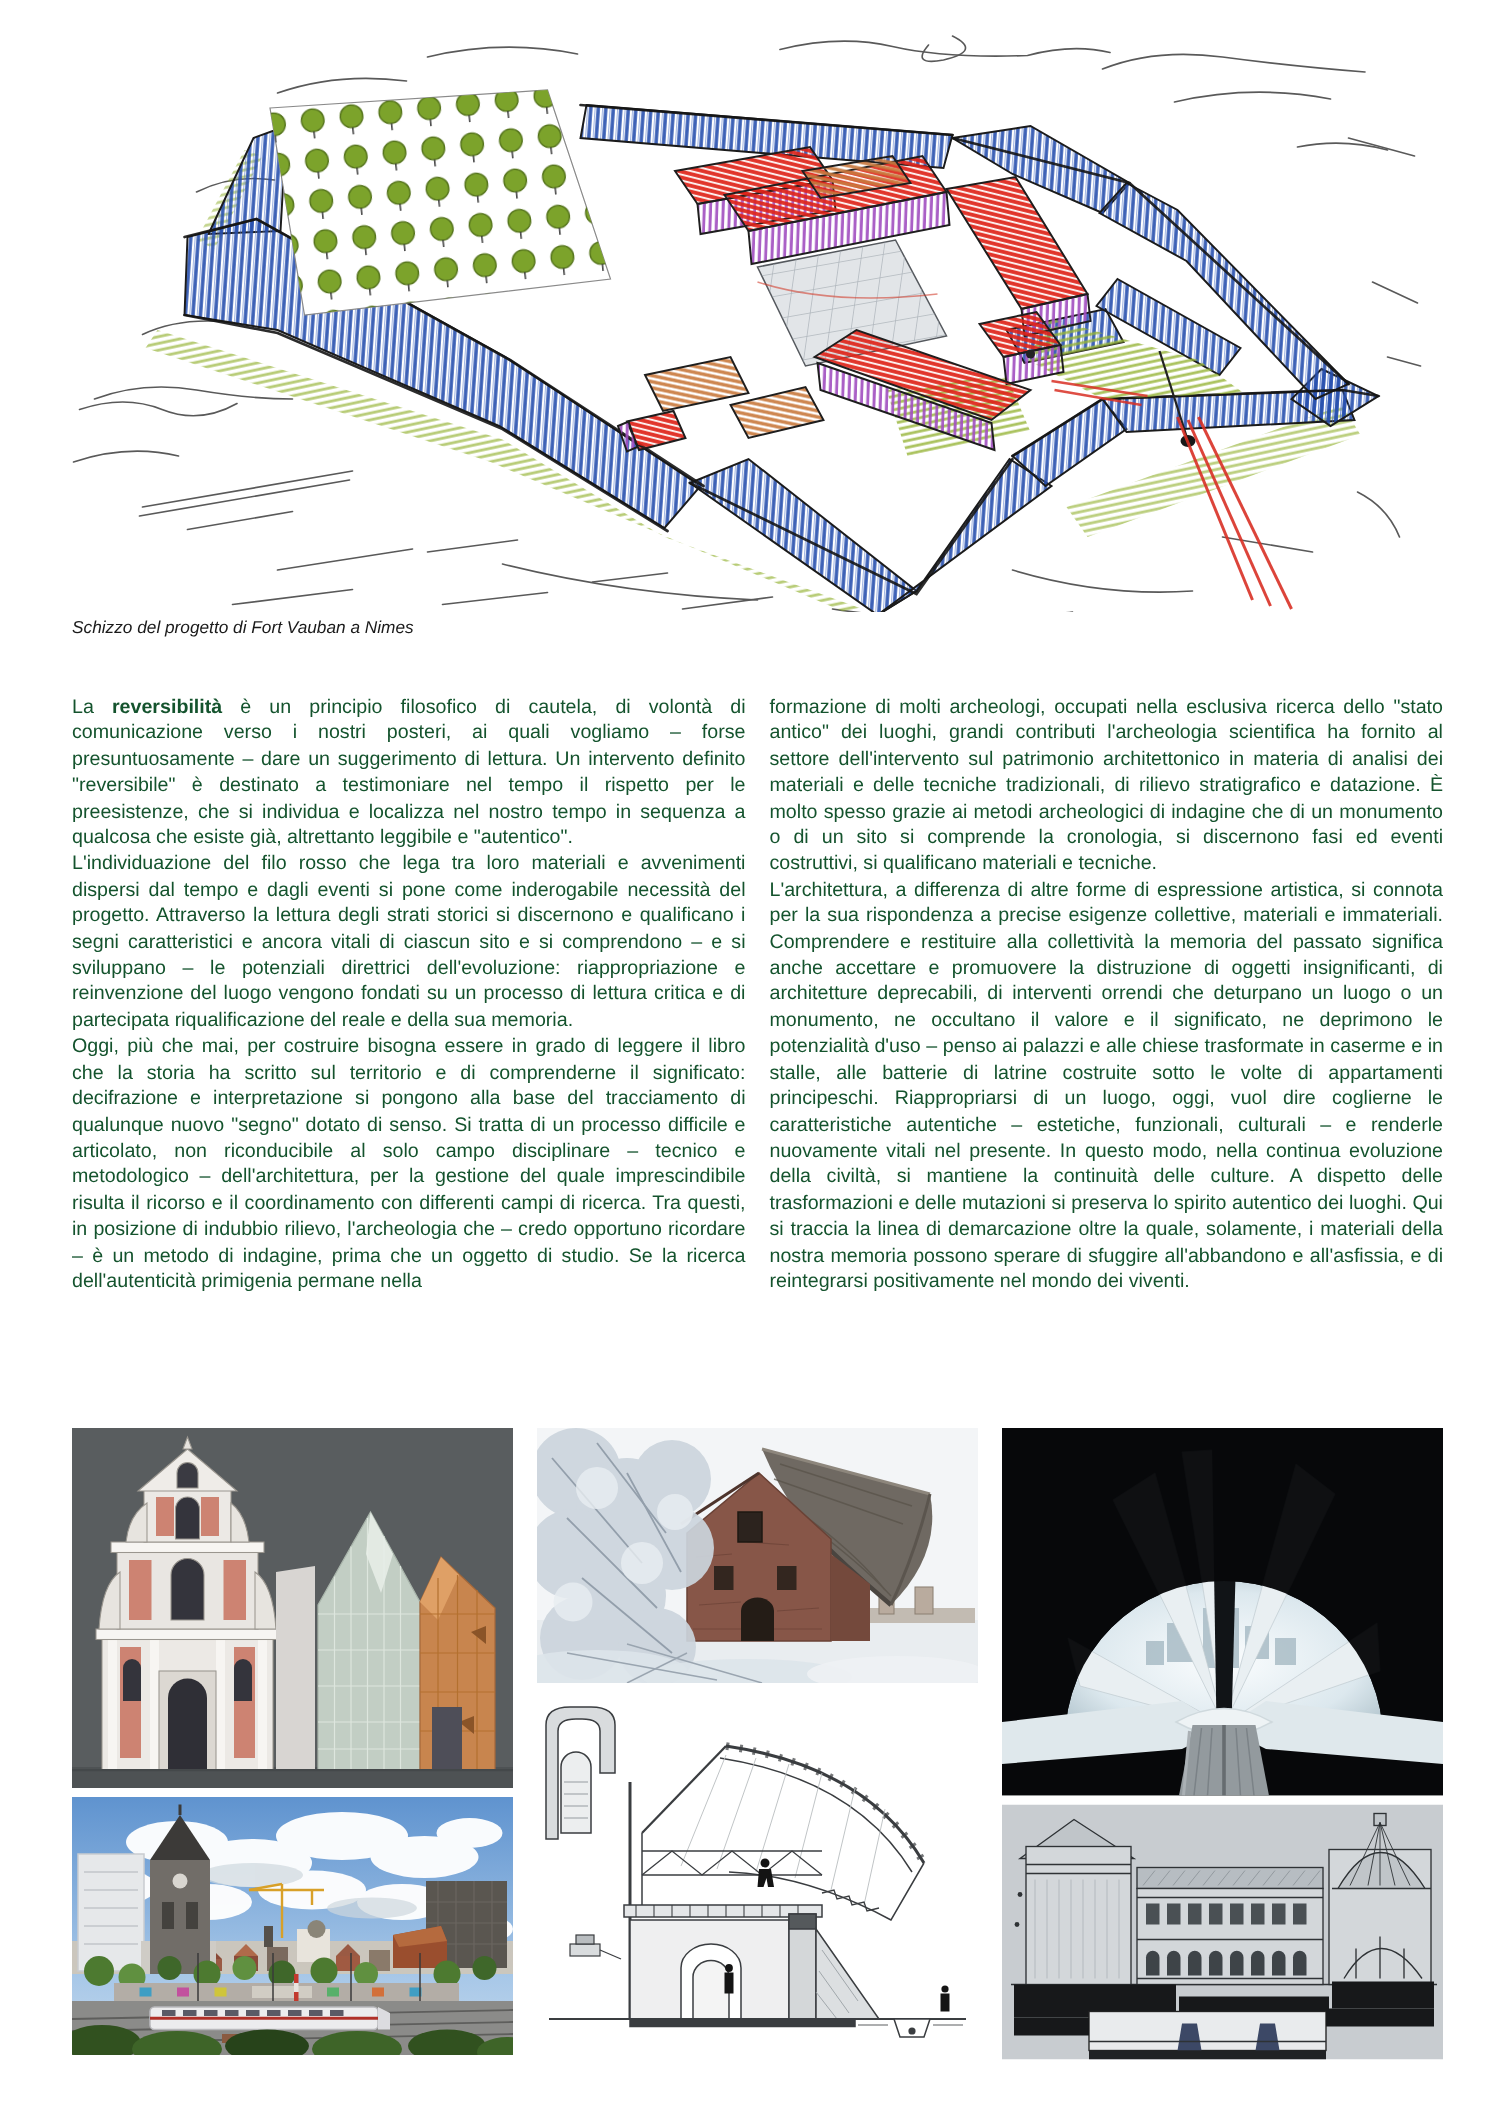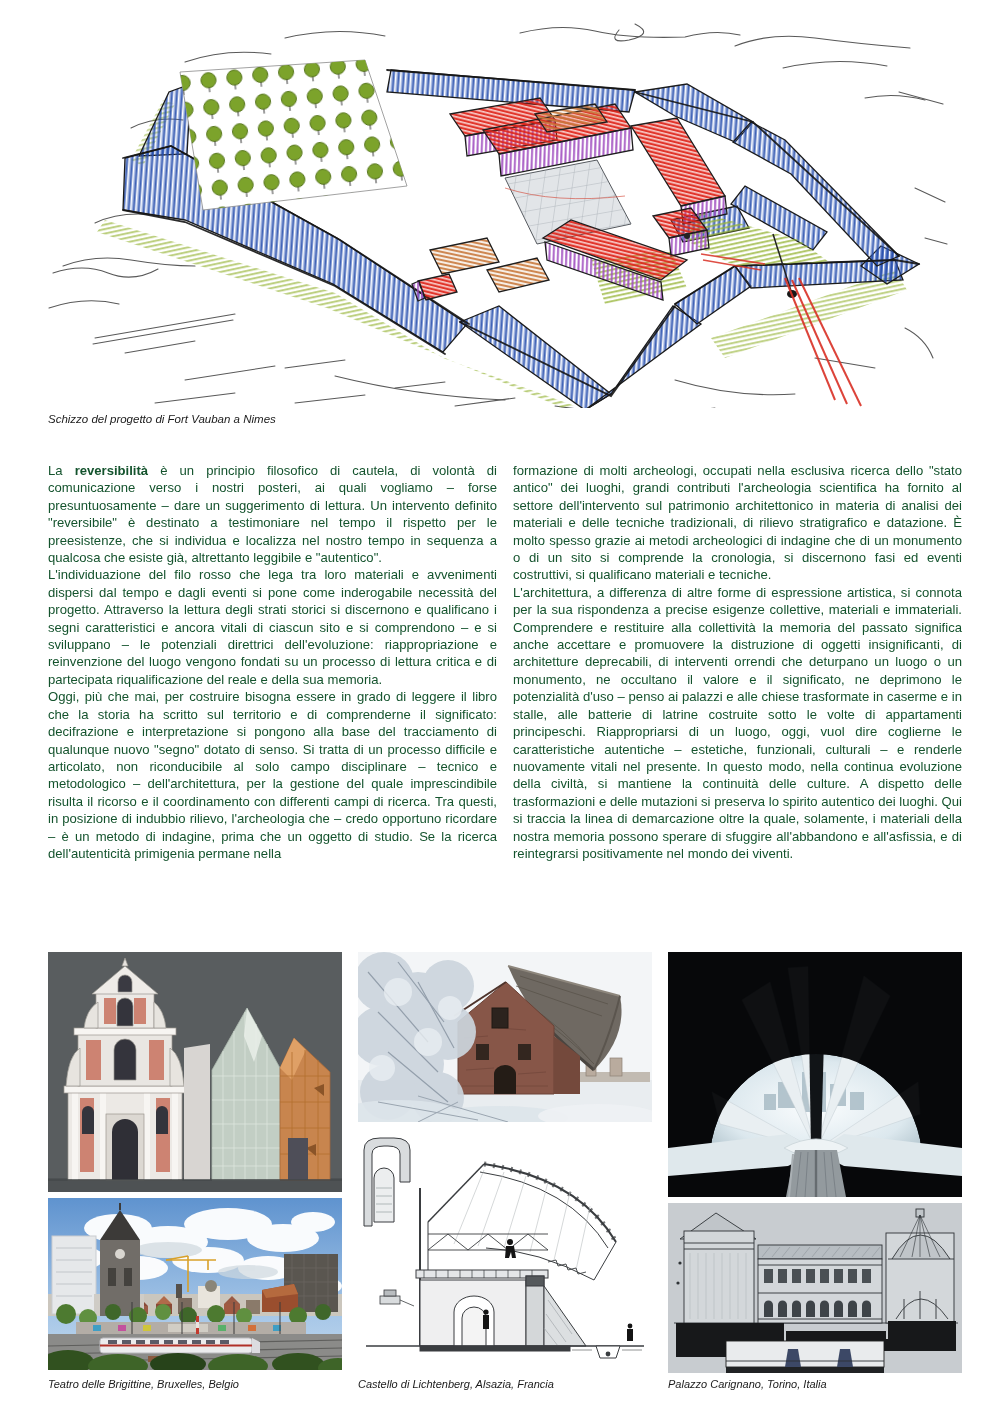--- a/index.html
+++ b/index.html
@@ -720,19 +720,14 @@
             <line x1="58" y1="158" x2="216" y2="158"></line>
             <rect x="58" y="164" width="158" height="6" fill="#202224" stroke="none"></rect>
             <rect x="8" y="142" width="50" height="12" fill="#17181a" stroke="none"></rect>
             <rect x="216" y="136" width="72" height="12" fill="#17181a" stroke="none"></rect>
           </g>
         </g>
       </svg>
     </div>
   </div>
 
-  <div class="caprow">
-    <div class="figcap">Teatro delle Brigittine, Bruxelles, Belgio</div>
-    <div class="figcap">Castello di Lichtenberg, Alsazia, Francia</div>
-    <div class="figcap">Palazzo Carignano, Torino, Italia</div>
-  </div>
 
 </div>
 
 </body></html>

